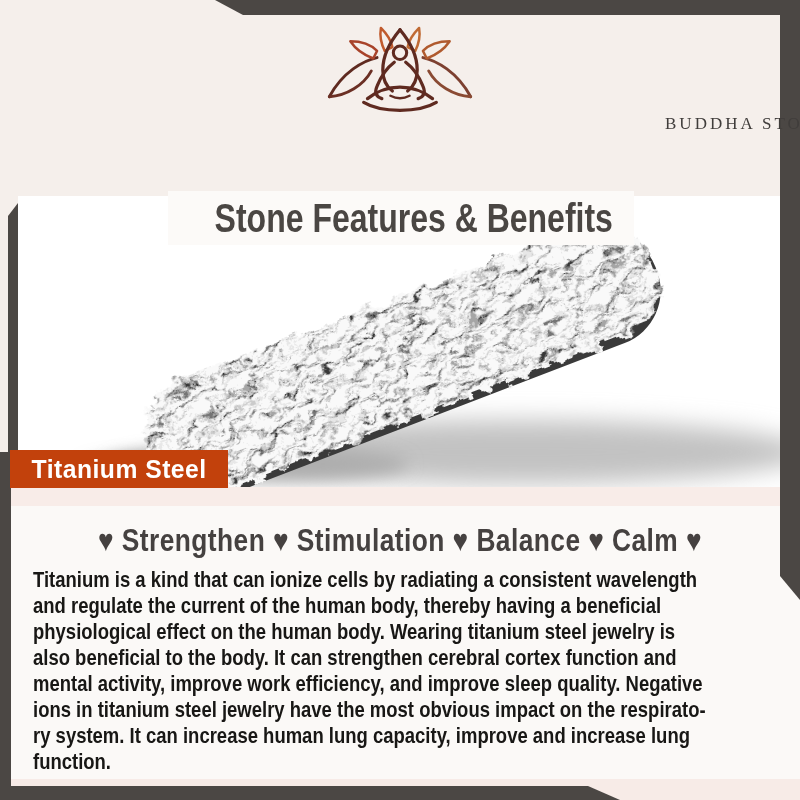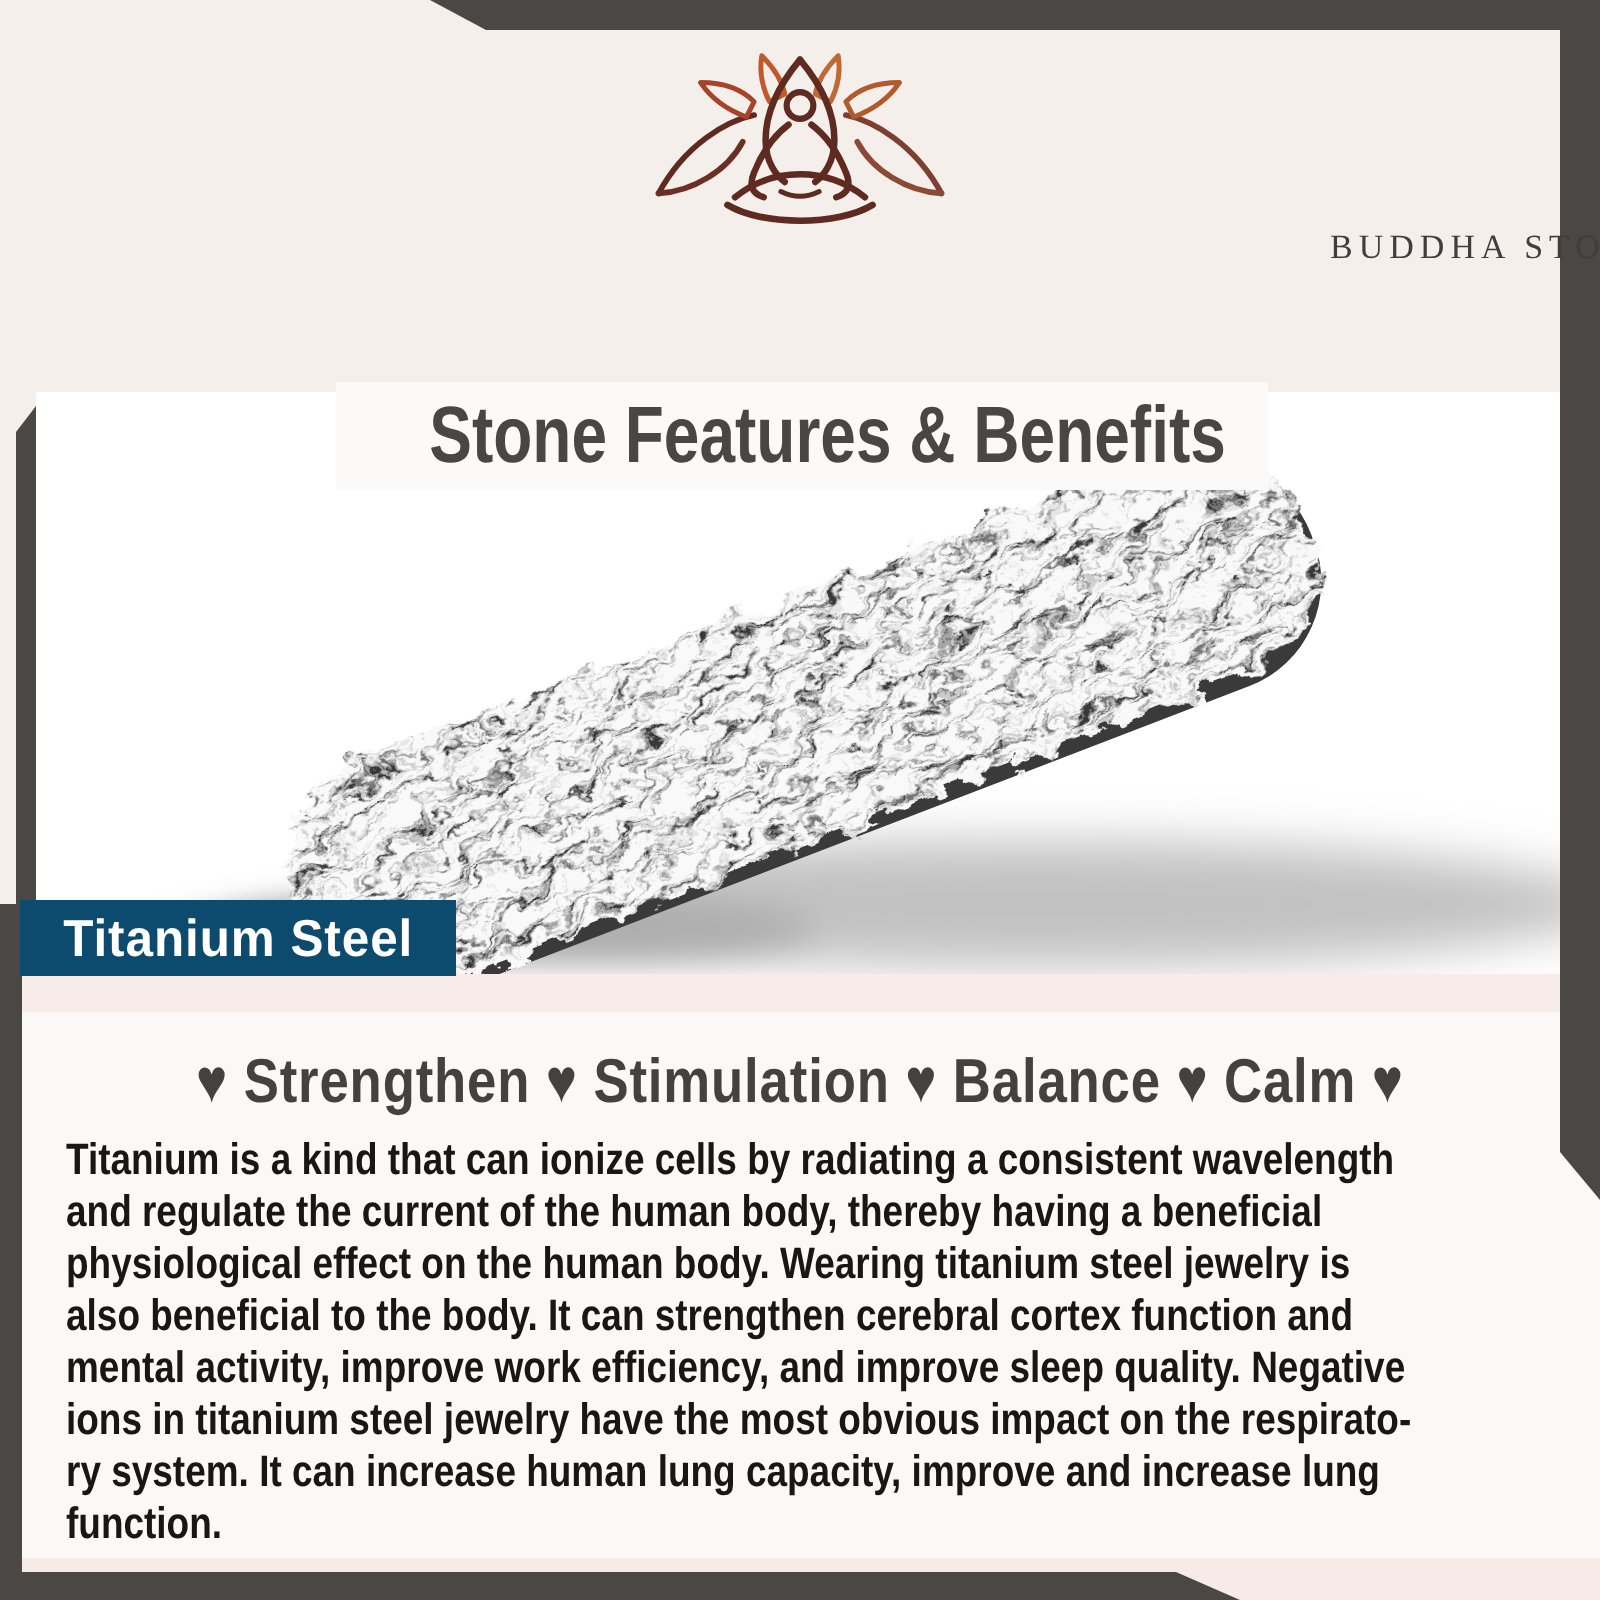--- a/index.html
+++ b/index.html
@@ -44,21 +44,21 @@
     transform: scaleX(0.8); transform-origin:50% 50%;
     white-space:nowrap;
   }
 
   
   .photo-panel { left:18px; top:196px; width:763px; height:291px; background:#ffffff; overflow:hidden; }
 
   
   .stone-label {
     left:10px; top:450px; width:218px; height:38px;
-    background:#0c4a6e; display:flex; align-items:center; justify-content:center;
+    background:#c2410c; display:flex; align-items:center; justify-content:center;
   }
   .stone-label-text {
     color:#ffffff; font-weight:bold; font-size:26px; white-space:nowrap;
     transform: scaleX(0.95); letter-spacing:0.5px;
   }
 
   
   .benefits-heading {
     left:0; top:523px; width:800px; text-align:center;
     font-weight:bold; font-size:31px; color:#454140;

